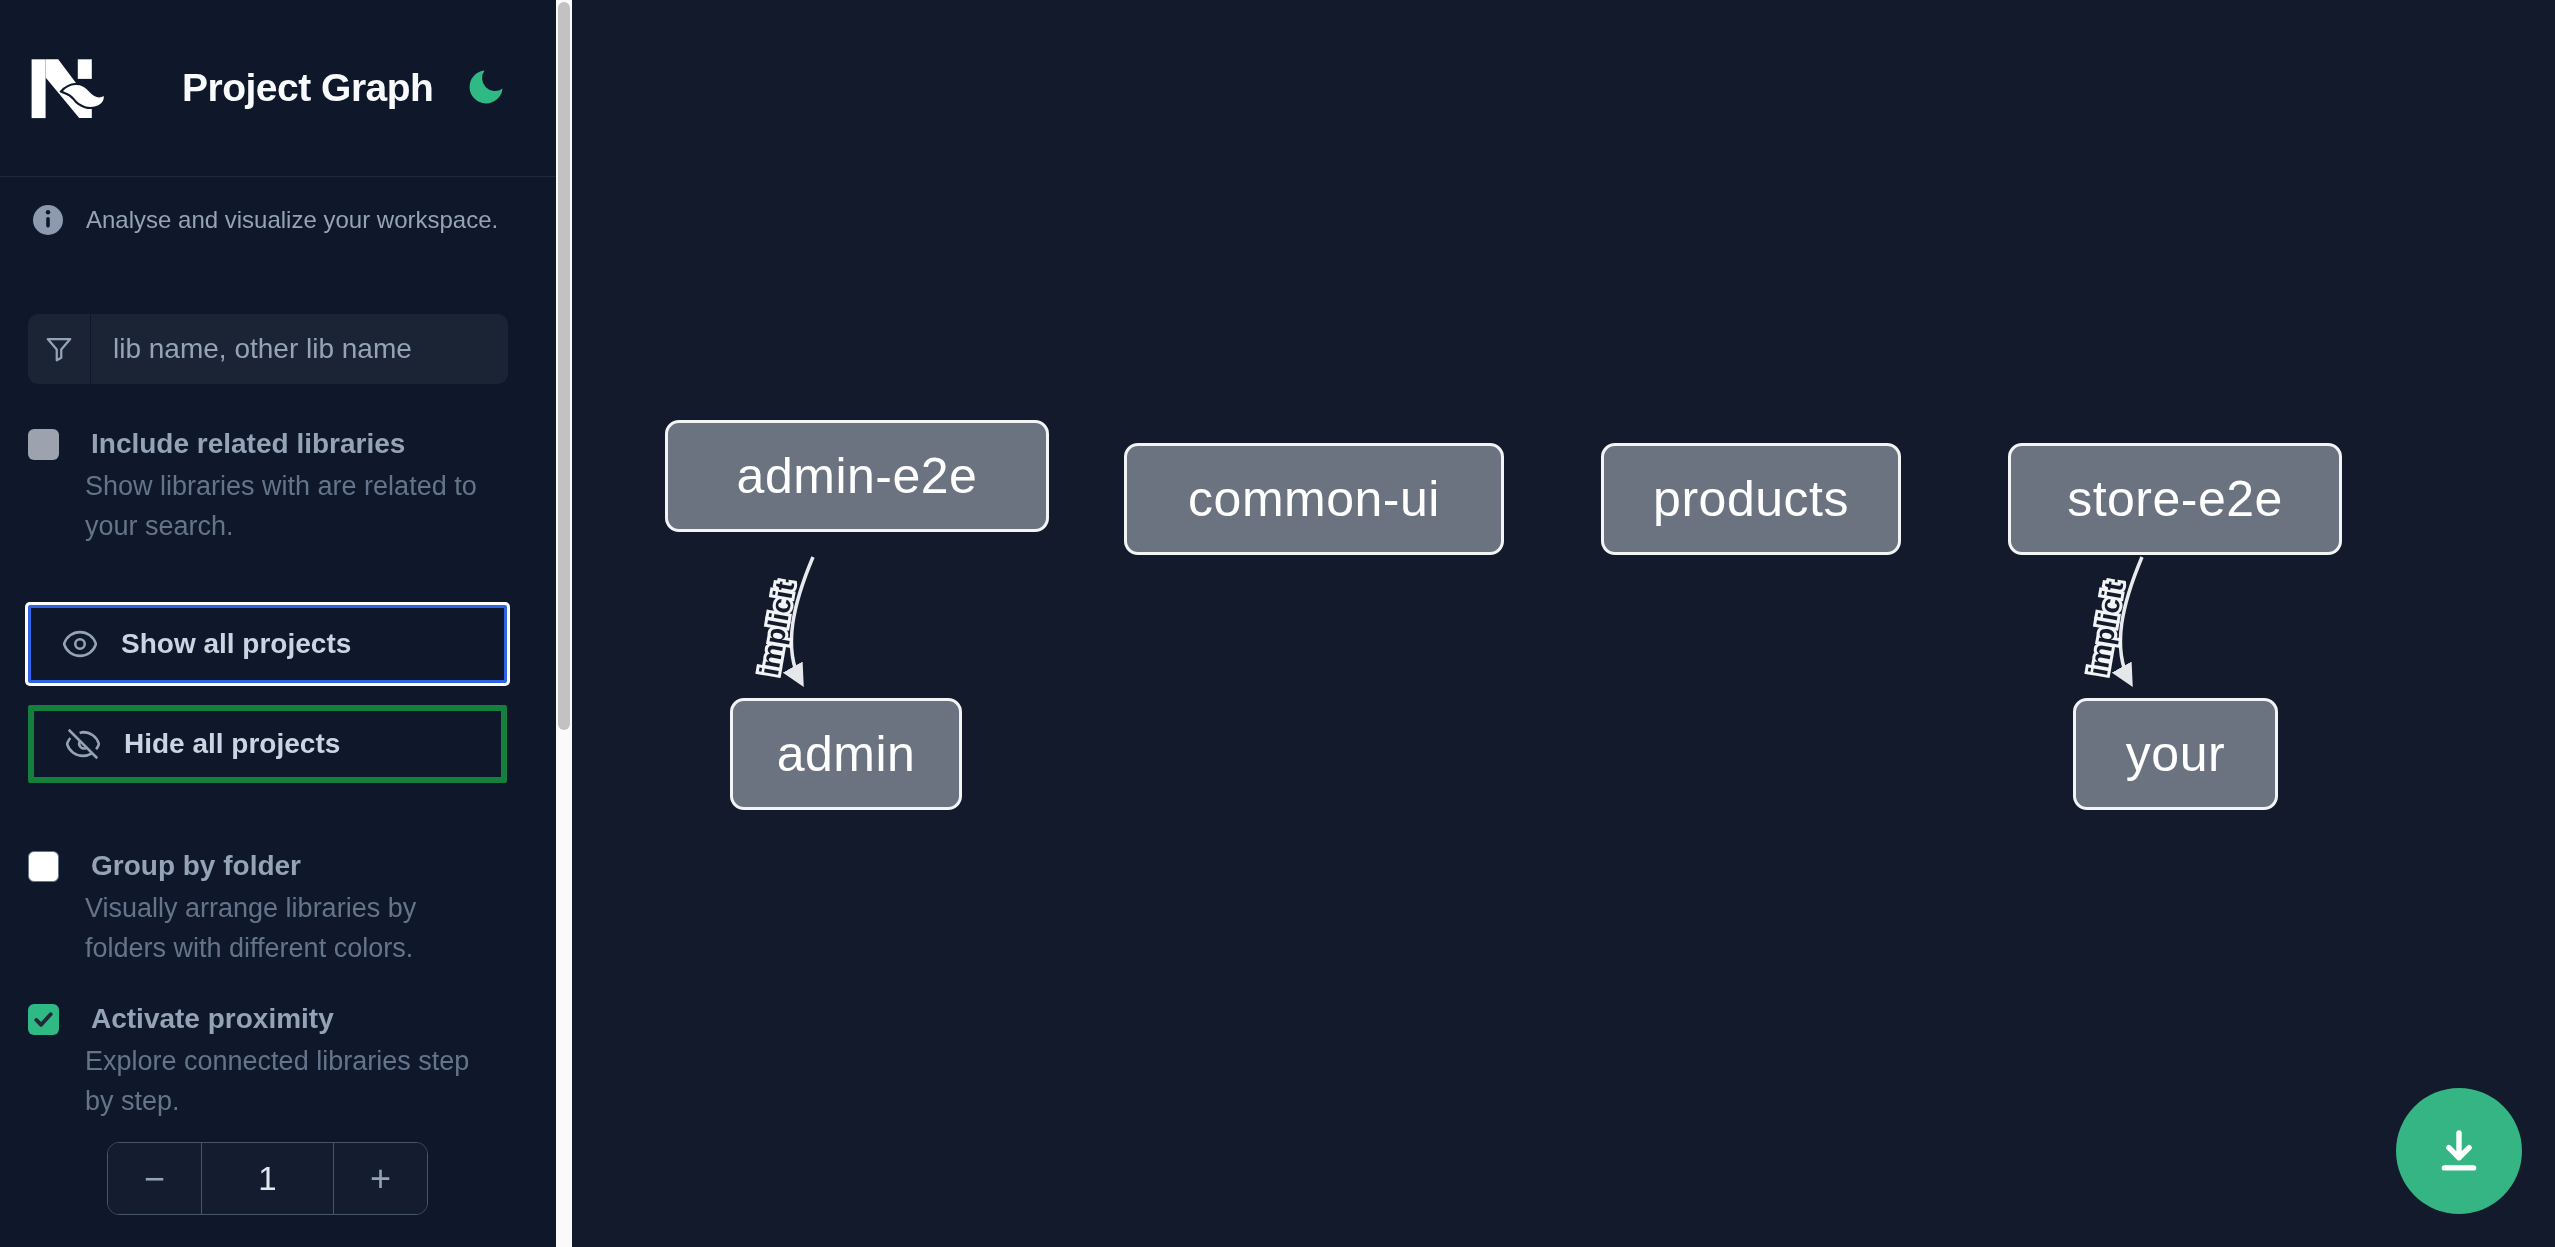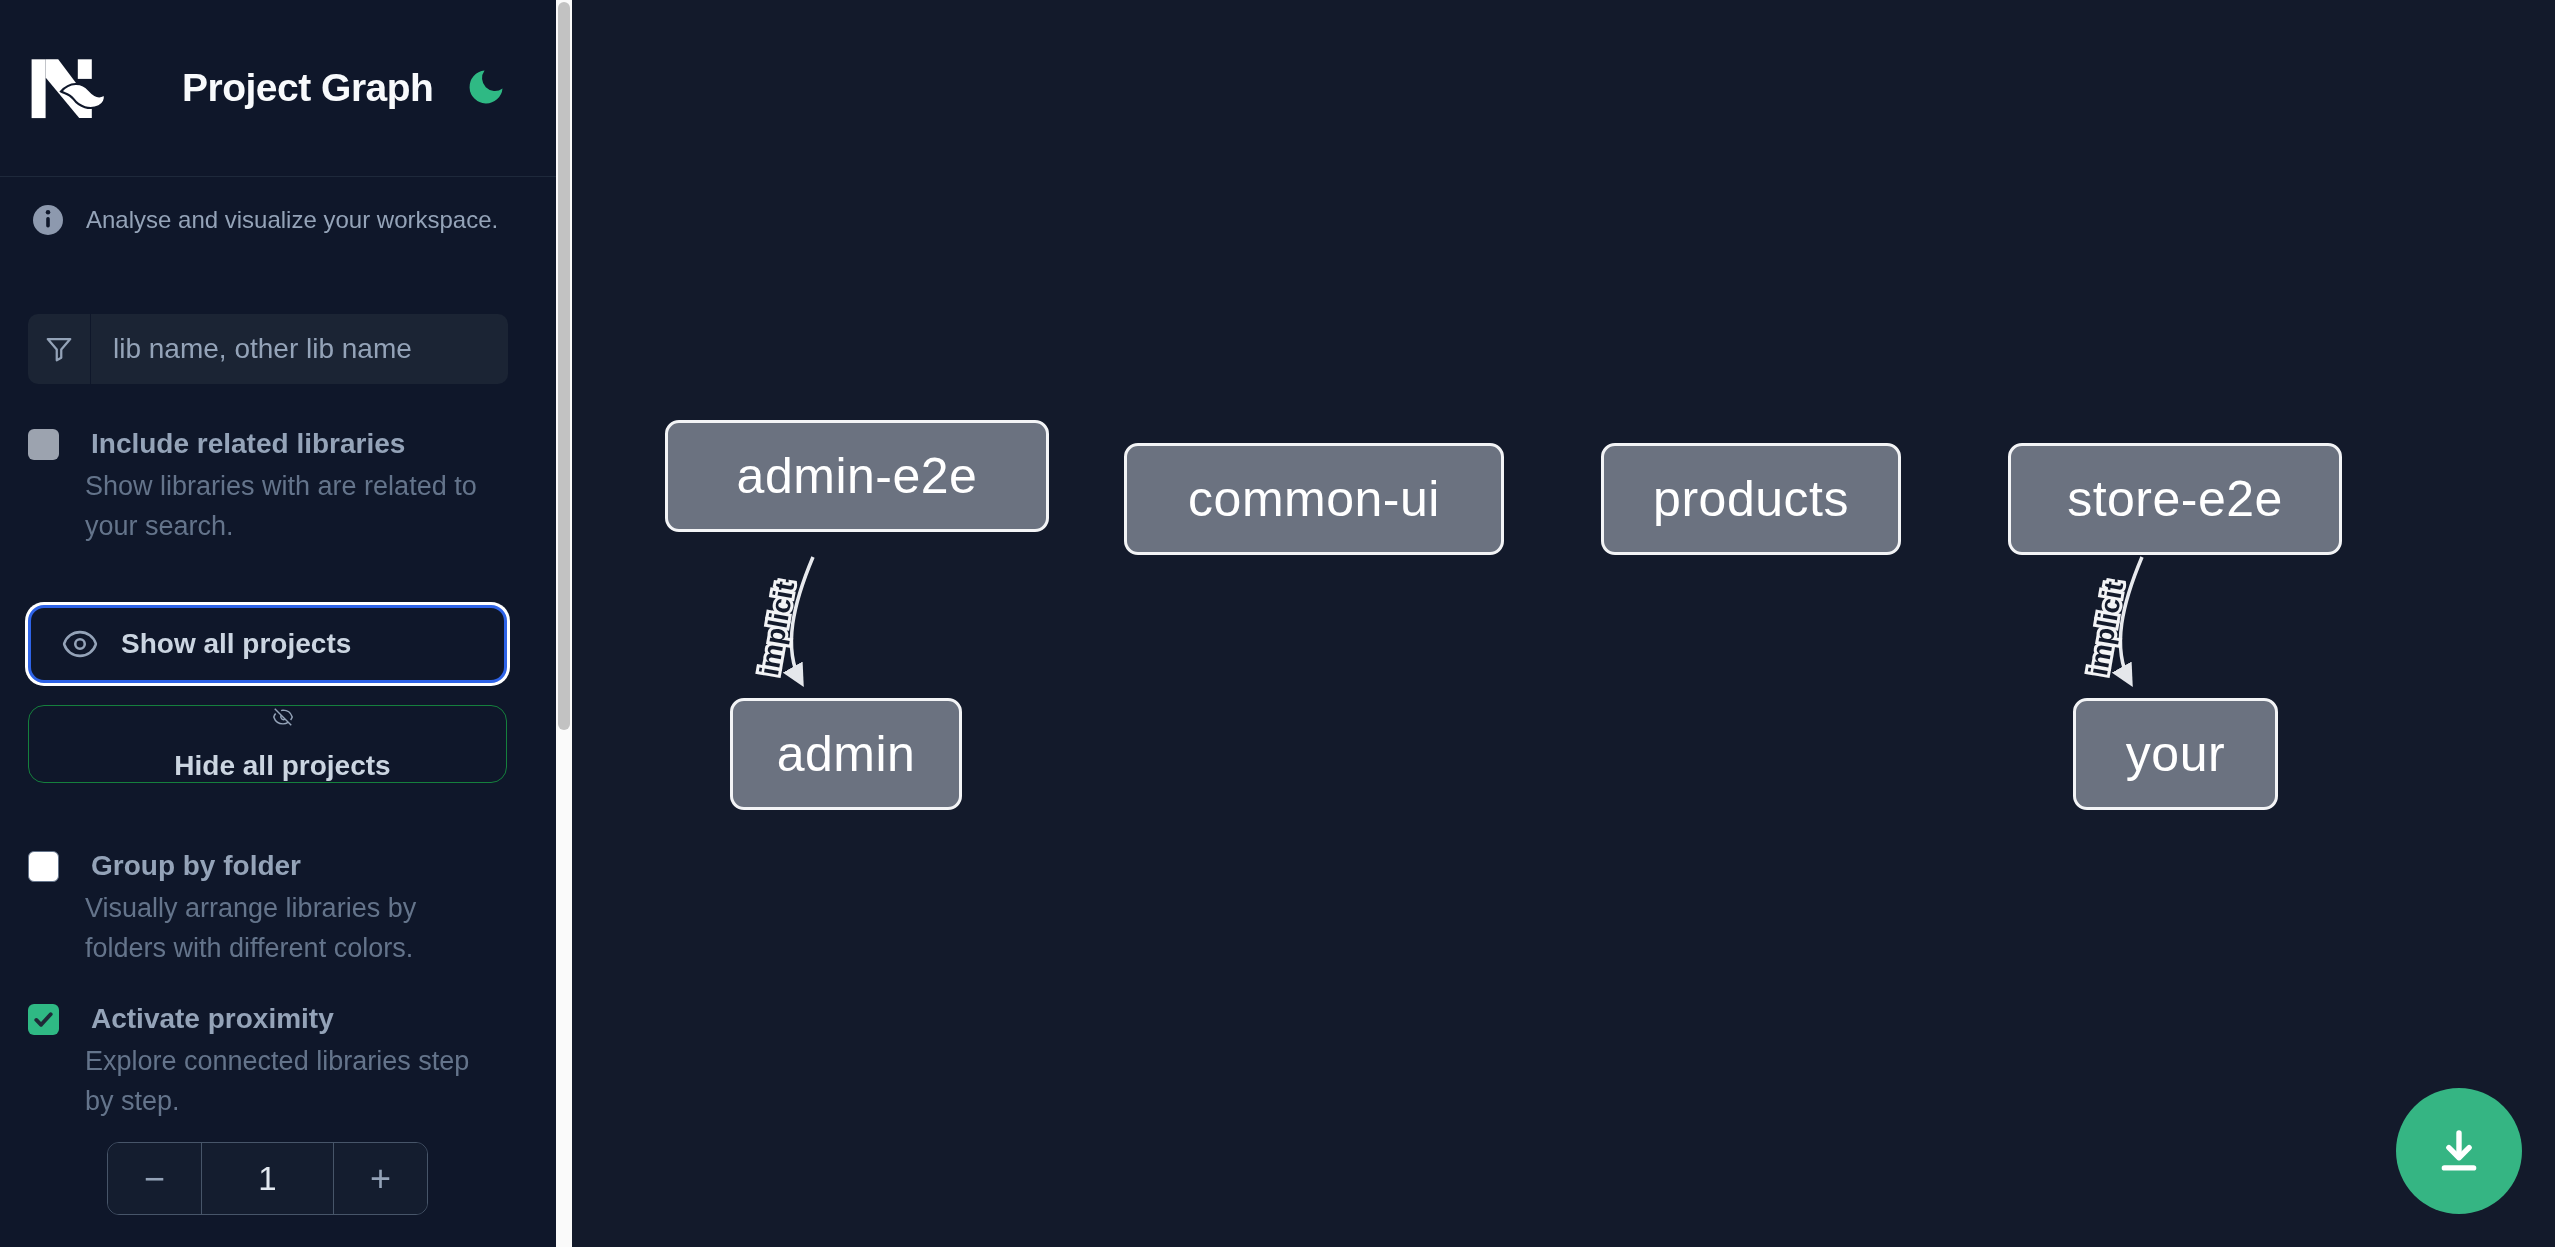--- a/index.html
+++ b/index.html
@@ -23,26 +23,26 @@
   .search-input::placeholder{color:#94a3b8;opacity:1;}
 
   .opt{position:absolute;left:28px;width:460px;display:flex;gap:26px;align-items:flex-start;cursor:pointer;}
   .opt-box{width:31px;height:31px;flex:0 0 31px;border-radius:6px;margin-top:3px;display:flex;align-items:center;justify-content:center;}
   .opt-box.muted{background:#9ca3af;}
   .opt-box.white{background:#ffffff;border:1px solid #64748b;box-sizing:border-box;}
   .opt-box.green{background:#2fb984;}
   .opt-title{font-size:28px;font-weight:700;color:#94a3b8;line-height:36px;margin-left:6px;}
   .opt-desc{font-size:27px;color:#64748b;line-height:40px;margin-top:4px;max-width:400px;}
 
-  .sb-btn{position:absolute;left:28px;width:479px;height:78px;border-radius:16px;background:#0f172a;
+  .sb-btn{position:absolute;left:28px;width:479px;height:78px;border-radius:2px;background:#0f172a;
           display:flex;align-items:center;gap:22px;padding:0 0 0 30px;box-sizing:border-box;cursor:pointer;
           font-family:"Liberation Sans",sans-serif;}
   .sb-btn .lbl{font-size:28px;font-weight:600;color:#cbd5e1;}
   .sb-btn.focused{border:3px solid #2e63e7;box-shadow:0 0 0 3px #ffffff;}
-  .sb-btn.plain{border:1px solid #15803d;flex-direction:column;}
+  .sb-btn.plain{border:6px solid #15803d;}
 
   .stepper{position:absolute;left:107px;top:1142px;width:321px;height:73px;border:1px solid #475569;border-radius:12px;
            display:flex;box-sizing:border-box;overflow:hidden;}
   .step-btn{flex:0 0 93px;display:flex;align-items:center;justify-content:center;font-size:36px;color:#94a3b8;background:#141d2f;border:none;cursor:pointer;font-family:"Liberation Sans",sans-serif;}
   .step-val{flex:1;display:flex;align-items:center;justify-content:center;font-size:33px;color:#e2e8f0;background:#141d2f;border-left:1px solid #475569;border-right:1px solid #475569;}
 
   
   .scroll-track{position:absolute;left:556px;top:0;width:16px;height:1247px;background:#fafafa;}
   .scroll-thumb{position:absolute;left:2px;top:2px;width:12px;height:728px;background:#c2c2c2;border-radius:6px;}
 

